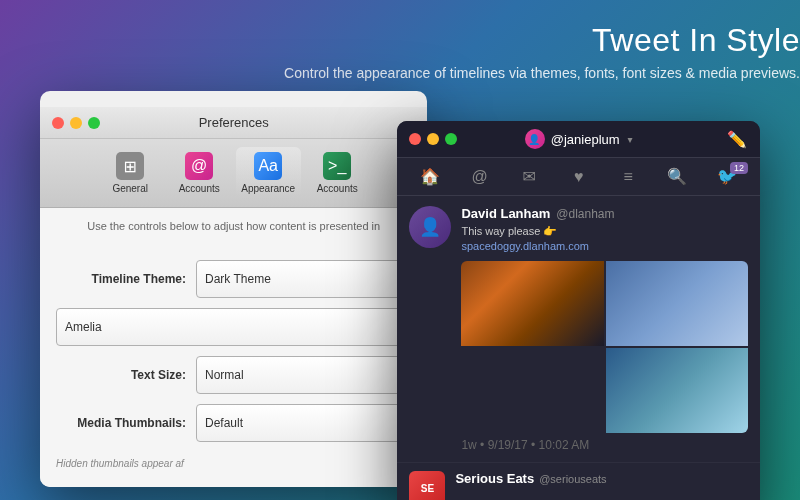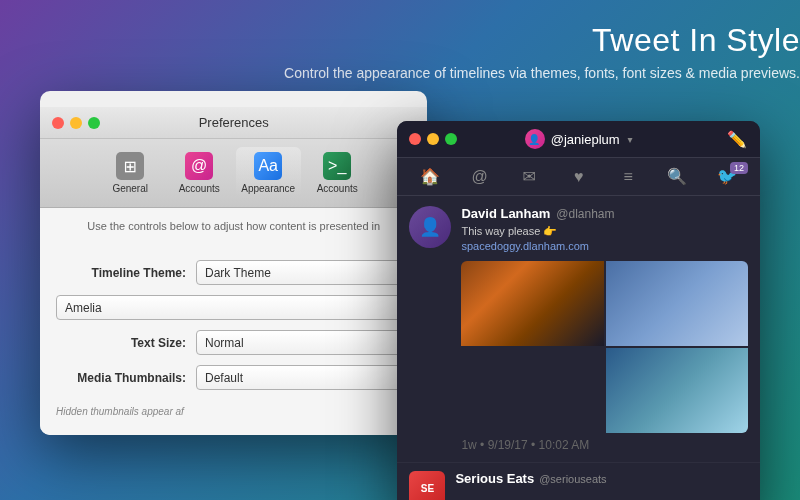--- a/index.html
+++ b/index.html
@@ -158,21 +158,21 @@
       width: 140px;
       text-align: right;
       font-size: 12px;
       font-weight: 600;
       color: #333;
       padding-right: 10px;
     }
 
     .pref-control {
       flex: 1;
-      height: 25px;
+      height: 38px;
       background: linear-gradient(180deg, #fff 0%, #f0f0f0 100%);
       border: 1px solid #b0b0b0;
       border-radius: 4px;
       font-size: 12px;
       color: #333;
       display: flex;
       align-items: center;
       justify-content: space-between;
       padding: 0 6px 0 8px;
     }

